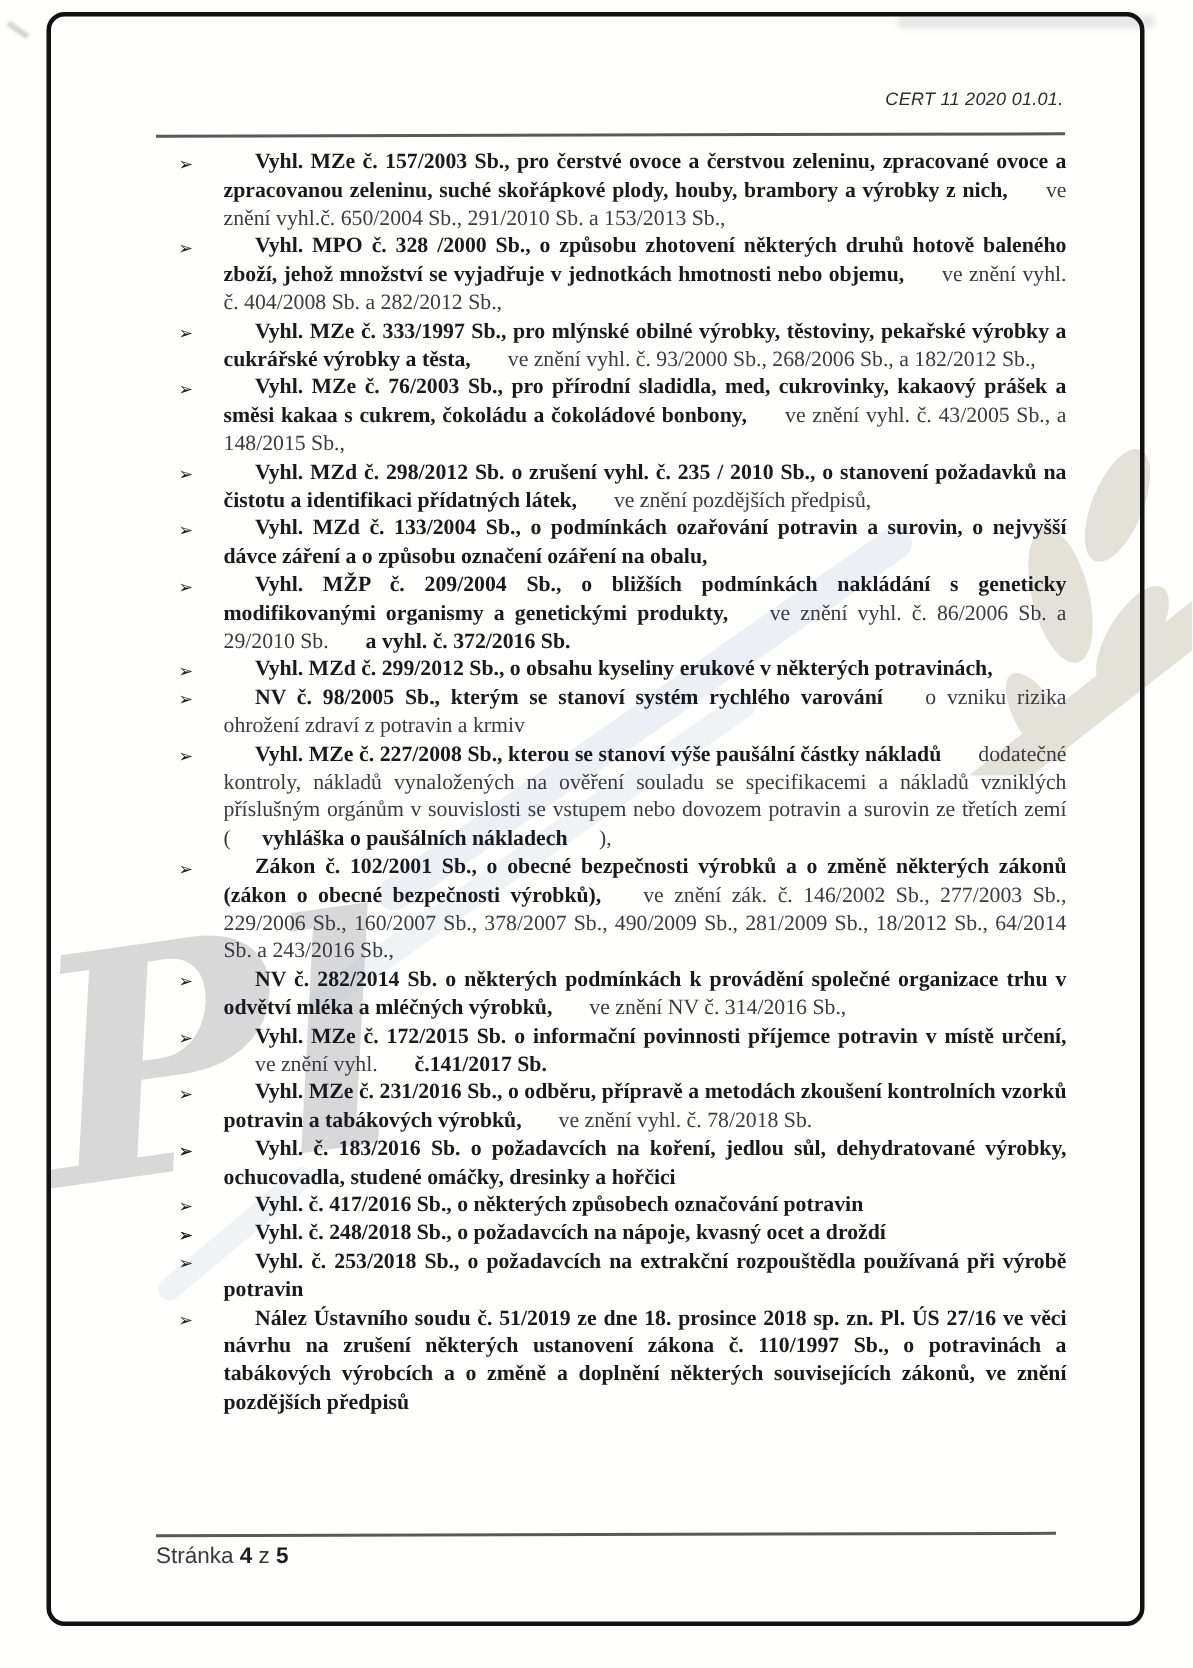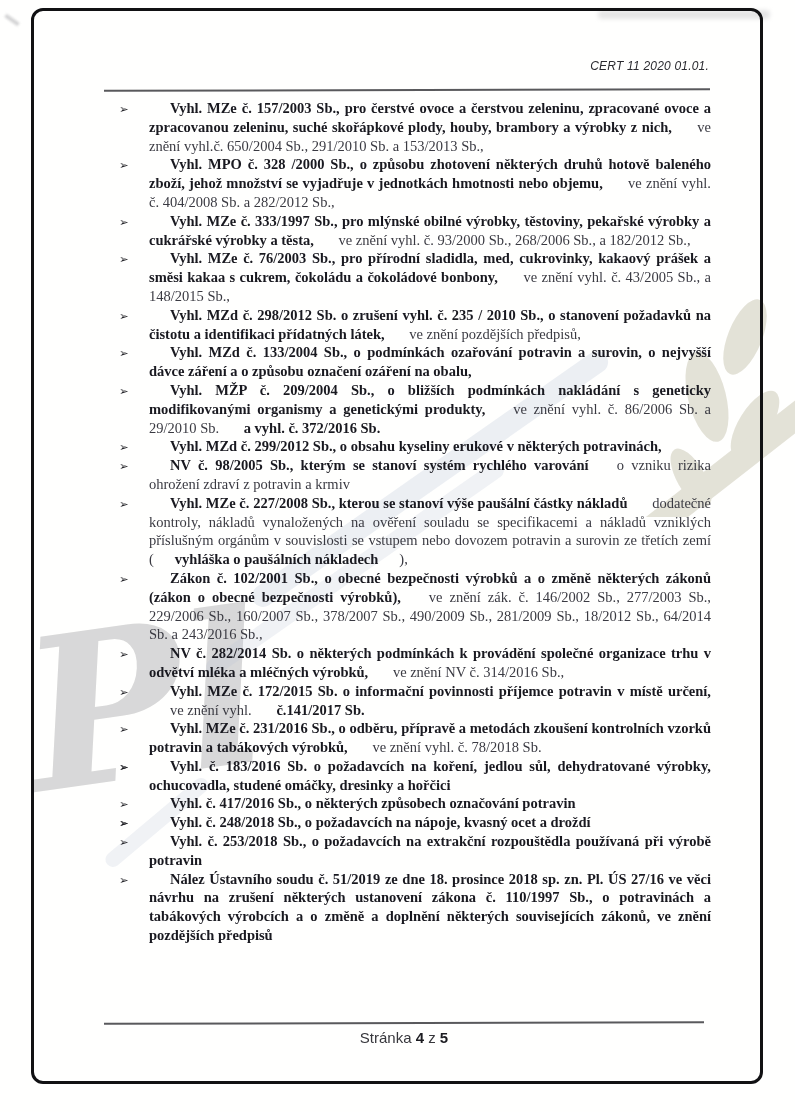--- a/index.html
+++ b/index.html
@@ -17,21 +17,21 @@
   
   .legal-list{position:absolute;top:99px;left:104px;width:607px;margin:0;padding:0;
               list-style:none;z-index:1;}
   .legal-list li{position:relative;padding-left:45px;text-align:justify;
                  font-size:14.5px;line-height:18.8px;color:#3a3a42;}
   .bullet{position:absolute;left:15px;top:1px;font-family:"DejaVu Sans",sans-serif;
           font-size:11.5px;color:#1f1f24;}
   .seg{font-weight:400;margin-left:21px;}
   .seg.bold{font-weight:700;color:#191920;}
   
-  .footer{position:absolute;top:1029px;left:104px;width:600px;text-align:center;z-index:1;
+  .footer{position:absolute;top:1029px;left:104px;width:600px;text-align:left;z-index:1;
           font-family:"Liberation Sans",sans-serif;font-size:15px;color:#37373c;}
   .footer b{color:#1c1c21;}
   
   .wm{position:absolute;z-index:0;pointer-events:none;}
   .wm-script{left:26px;top:598px;font-family:"DejaVu Serif",serif;font-style:italic;
              font-weight:700;font-size:210px;line-height:1;color:rgba(178,178,180,.5);
              transform:rotate(-8deg);}
   .wm-streak-a{left:215px;top:468px;width:430px;height:22px;border-radius:12px;
                background:rgba(186,198,214,.28);transform:rotate(-35deg);}
   .wm-streak-b{left:175px;top:560px;width:360px;height:17px;border-radius:10px;

